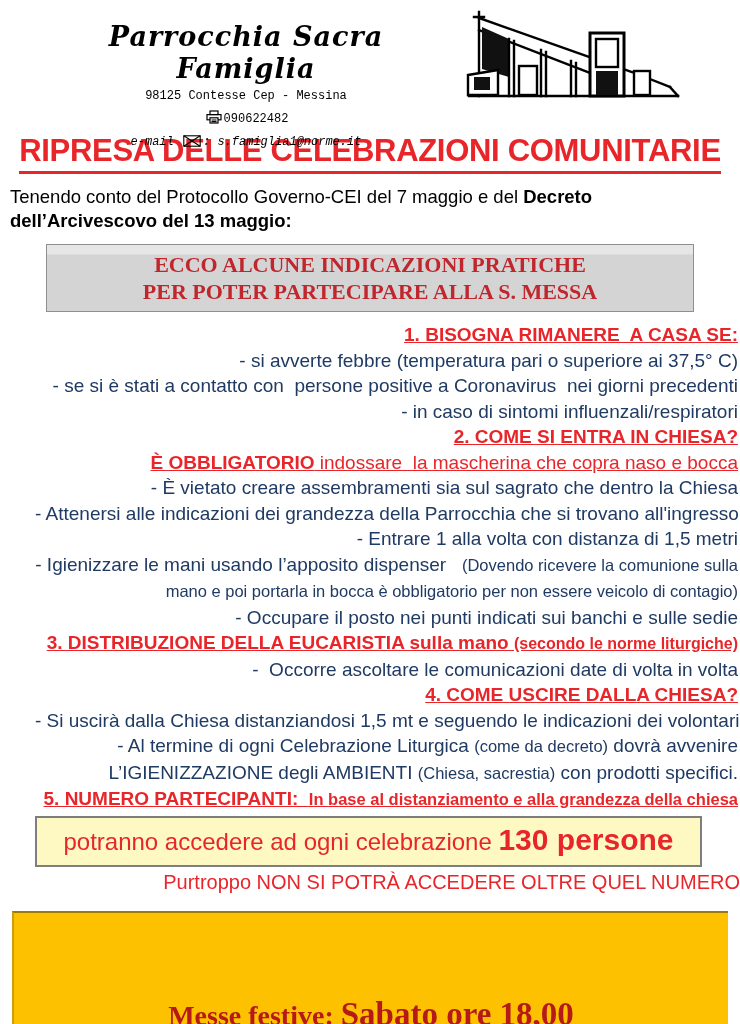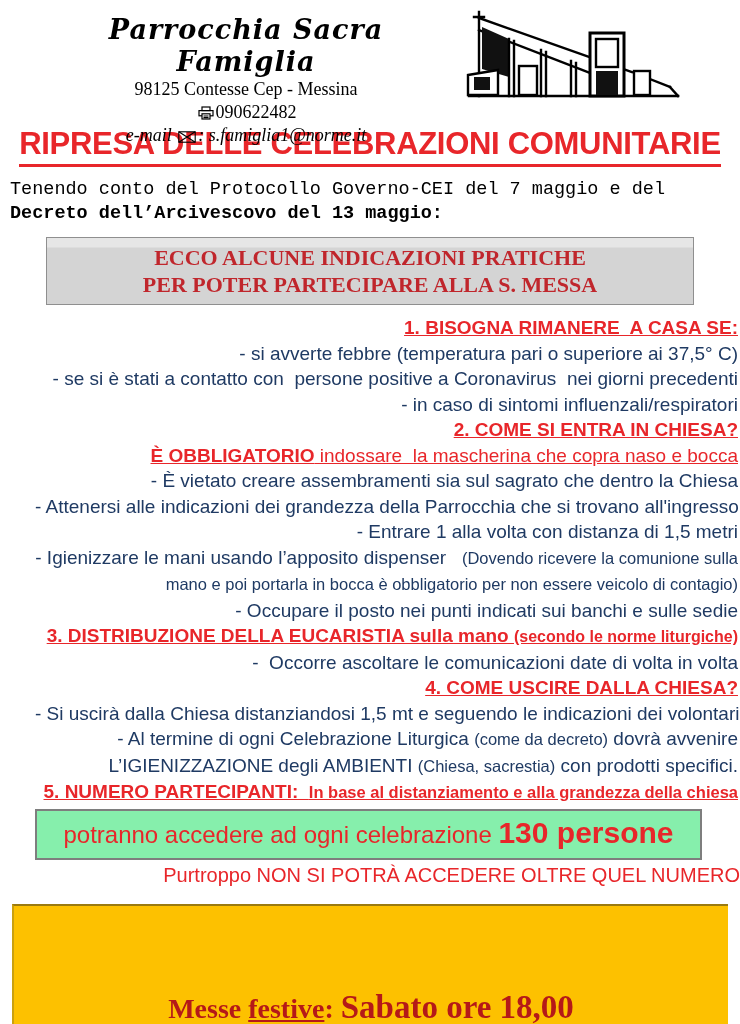--- a/index.html
+++ b/index.html
@@ -7,56 +7,56 @@
     position: relative;
     width: 740px;
     height: 1024px;
     background: #fff;
     overflow: hidden;
     font-family: "Liberation Sans", sans-serif;
     color: #000;
   }
 
   
-  .letterhead { position: relative; height: 106px; padding-top: 14px; }
+  .letterhead { position: relative; height: 106px; padding-top: 21px; }
   .head-left {
     margin-left: 66px;
     width: 360px;
     text-align: center;
     font-family: "Liberation Serif", serif;
   }
   .parish-name {
     font-family: "DejaVu Serif", serif;
     font-style: italic;
     font-weight: bold;
     font-size: 27px;
     letter-spacing: 1px;
     line-height: 32px;
   }
-  .head-line { font-size: 18px; line-height: 23px; }
+  .head-line { font-size: 12px; line-height: 23px; font-family: Liberation Mono, monospace; }
   .email-line { font-style: italic; }
   .inline-ic { vertical-align: -2px; margin: 0 2px; }
   .head-logo { position: absolute; left: 462px; top: 3px; }
 
   
   .title-wrap { text-align: center; margin-top: 6px; }
   .title-text {
     display: inline-block;
     color: var(--red, #e8262a);
     font-weight: bold;
     font-size: 31px;
     letter-spacing: -0.3px;
     border-bottom: 3px solid var(--red, #e8262a);
     padding-bottom: 2px;
     white-space: pre;
   }
 
   
   .intro {
-    font-family: Liberation Mono, monospace;
+    font-family: Liberation Sans, sans-serif;
     font-size: 18.5px;
     line-height: 24px;
     margin: 11px 6px 11px 10px;
     white-space: pre-wrap;
   }
 
   
   .notice-box {
     margin: 0 46px;
     border: 1px solid #8f8f8f;
@@ -85,21 +85,21 @@
   .u { text-decoration: underline; }
   .b { font-weight: bold; }
   .note { font-size: 16.5px; }
   .note-b { font-size: 16px; font-weight: bold; }
   .s5small { font-size: 16.5px; }
 
   
   .capacity-box {
     margin: 3px 38px 0 35px;
     border: 2px solid #7e7e7e;
-    background: #86efac;
+    background: #fef9c3;
     text-align: center;
     color: var(--red, #e8262a);
     font-size: 24px;
     padding: 5px 0 8px;
     white-space: pre;
   }
   .capacity-num { font-size: 30px; font-weight: bold; }
 
   .warning {
     text-align: right;

